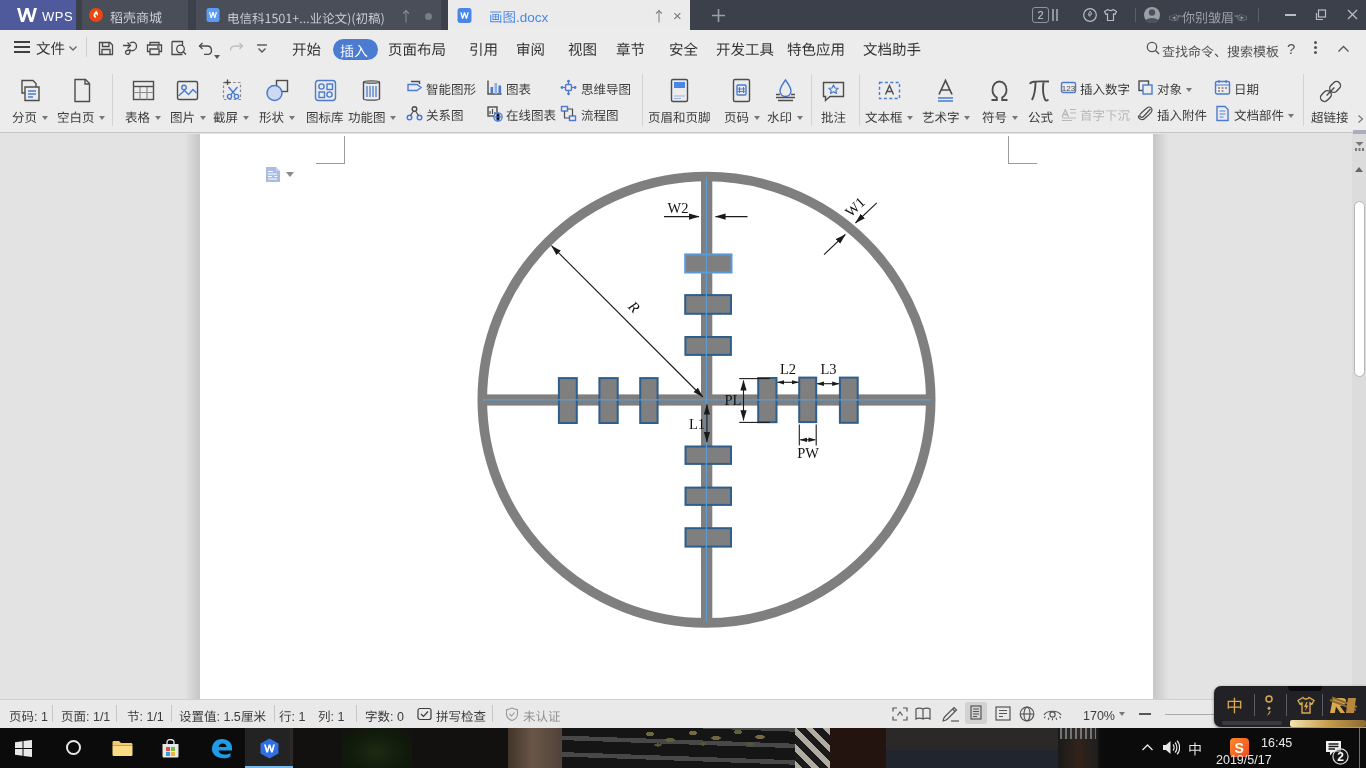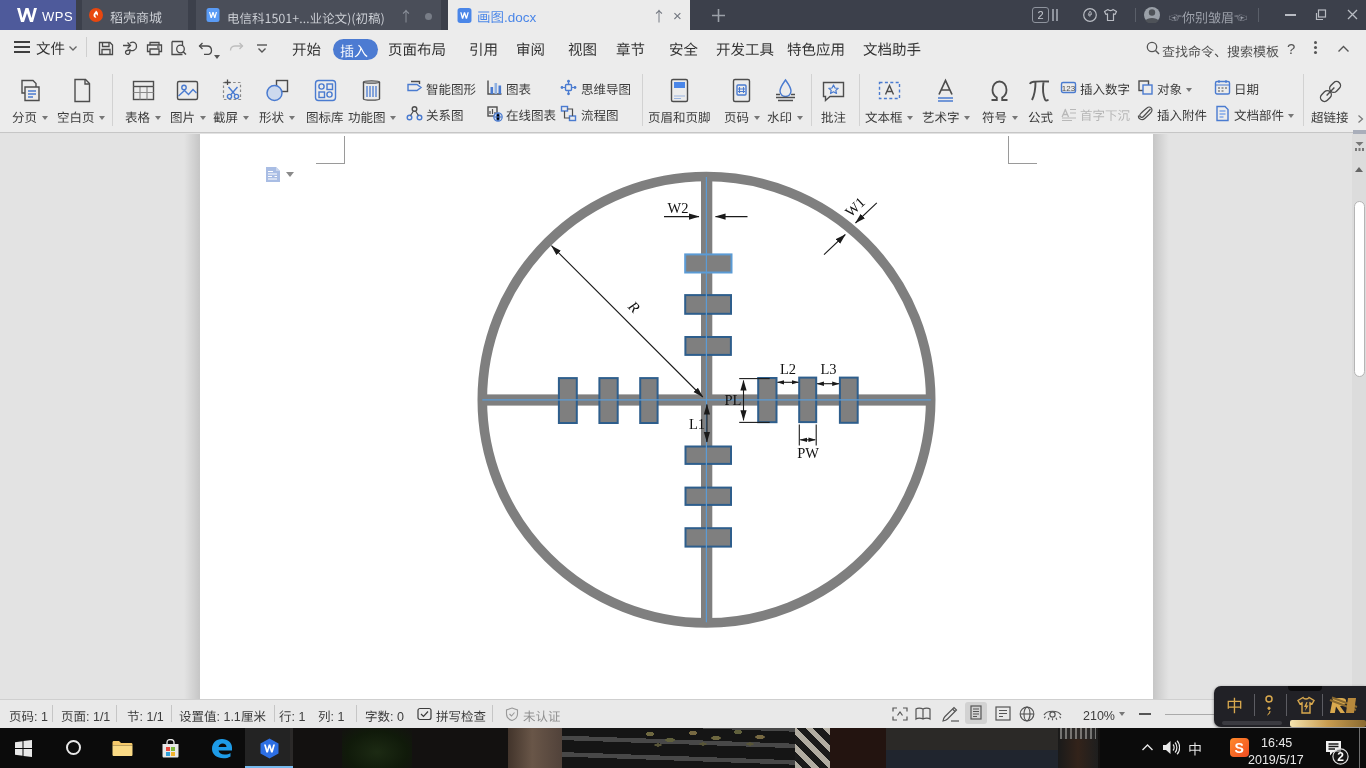--- a/index.html
+++ b/index.html
@@ -52,21 +52,21 @@
     </svg></div>
 <div style="position:absolute;left:399px;top:7px;white-space:nowrap;"><svg width="14.0" height="14.0" viewBox="0 -880 1000 1000" style="fill:#8d929c;vertical-align:-1.8px;overflow:visible">
       <path transform="translate(0 0) scale(1 -1)" d="M466 691V-80H534V691C573 640 636 574 698 529L733 589C645 656 557 756 500 845C443 756 355 656 267 589L302 529C364 574 427 640 466 691Z"></path>
     </svg></div>
 <div class="abs" style="left:425px;top:13px;width:7px;height:7px;border-radius:50%;background:#787d87"></div>
 <div class="abs" style="left:448px;top:0;width:242px;height:30px;background:#ebebeb"></div>
 <svg class="abs" style="left:457px;top:8px" width="15" height="15" viewBox="0 0 14 14">
 <rect x="0.5" y="0" width="13" height="14" rx="2.5" fill="#4a86e8"></rect>
     <path d="M3 4 L4.6 10 L5.8 10 L7 6.2 L8.2 10 L9.4 10 L11 4 L9.8 4 L8.8 7.8 L7.6 4 L6.4 4 L5.2 7.8 L4.2 4 Z" fill="#fff"></path>
   </svg>
-<div style="position:absolute;left:477px;top:8px;white-space:nowrap;"><svg width="27.0" height="13.5" viewBox="0 -880 2000 1000" style="fill:#4a86e8;vertical-align:-1.8px;overflow:visible">
+<div style="position:absolute;left:489px;top:8px;white-space:nowrap;"><svg width="27.0" height="13.5" viewBox="0 -880 2000 1000" style="fill:#4a86e8;vertical-align:-1.8px;overflow:visible">
       <path transform="translate(0 0) scale(1 -1)" d="M92 775V704H910V775ZM257 592V142H739V592ZM321 338H463V206H321ZM530 338H673V206H530ZM321 529H463V398H321ZM530 529H673V398H530ZM90 526V-29H836V-76H911V533H836V41H167V526Z"></path>
       <path transform="translate(1000 0) scale(1 -1)" d="M375 279C455 262 557 227 613 199L644 250C588 276 487 309 407 325ZM275 152C413 135 586 95 682 61L715 117C618 149 445 188 310 203ZM84 796V-80H156V-38H842V-80H917V796ZM156 29V728H842V29ZM414 708C364 626 278 548 192 497C208 487 234 464 245 452C275 472 306 496 337 523C367 491 404 461 444 434C359 394 263 364 174 346C187 332 203 303 210 285C308 308 413 345 508 396C591 351 686 317 781 296C790 314 809 340 823 353C735 369 647 396 569 432C644 481 707 538 749 606L706 631L695 628H436C451 647 465 666 477 686ZM378 563 385 570H644C608 531 560 496 506 465C455 494 411 527 378 563Z"></path>
     </svg><span style="color:#4a86e8;font-size:13.5px">.docx</span></div>
 <div style="position:absolute;left:652px;top:7px;white-space:nowrap;"><svg width="14.0" height="14.0" viewBox="0 -880 1000 1000" style="fill:#71767f;vertical-align:-1.8px;overflow:visible">
       <path transform="translate(0 0) scale(1 -1)" d="M466 691V-80H534V691C573 640 636 574 698 529L733 589C645 656 557 756 500 845C443 756 355 656 267 589L302 529C364 574 427 640 466 691Z"></path>
     </svg></div>
 <div style="position:absolute;left:673px;top:7px;white-space:nowrap;"><span style="color:#71767f;font-size:15px">×</span></div>
 <svg class="abs" style="left:711px;top:8px" width="15" height="15" viewBox="0 0 15 15">
     <path d="M7.5 1 V14 M1 7.5 H14" stroke="#9ba0a8" stroke-width="1.6"></path>
   </svg>
@@ -595,21 +595,21 @@
     </svg><span style="font-size:12.5px;color:#3c3c3c">: 1/1</span></div>
 <div class="abs" style="left:116px;top:705px;width:1px;height:17px;background:#c6c6c6"></div>
 <div style="position:absolute;left:127px;top:707px;white-space:nowrap;"><svg width="12.5" height="12.5" viewBox="0 -880 1000 1000" style="fill:#3c3c3c;vertical-align:-1.6px;overflow:visible">
       <path transform="translate(0 0) scale(1 -1)" d="M98 486V414H360V-78H439V414H772V154C772 139 766 135 747 134C727 133 659 133 586 135C596 112 606 80 609 57C704 57 766 57 803 69C839 82 849 106 849 152V486ZM634 840V727H366V840H289V727H55V655H289V540H366V655H634V540H712V655H946V727H712V840Z"></path>
     </svg><span style="font-size:12.5px;color:#3c3c3c">: 1/1</span></div>
 <div class="abs" style="left:171px;top:705px;width:1px;height:17px;background:#c6c6c6"></div>
 <div style="position:absolute;left:179px;top:707px;white-space:nowrap;"><svg width="37.5" height="12.5" viewBox="0 -880 3000 1000" style="fill:#3c3c3c;vertical-align:-1.6px;overflow:visible">
       <path transform="translate(0 0) scale(1 -1)" d="M122 776C175 729 242 662 273 619L324 672C292 713 225 778 171 822ZM43 526V454H184V95C184 49 153 16 134 4C148 -11 168 -42 175 -60C190 -40 217 -20 395 112C386 127 374 155 368 175L257 94V526ZM491 804V693C491 619 469 536 337 476C351 464 377 435 386 420C530 489 562 597 562 691V734H739V573C739 497 753 469 823 469C834 469 883 469 898 469C918 469 939 470 951 474C948 491 946 520 944 539C932 536 911 534 897 534C884 534 839 534 828 534C812 534 810 543 810 572V804ZM805 328C769 248 715 182 649 129C582 184 529 251 493 328ZM384 398V328H436L422 323C462 231 519 151 590 86C515 38 429 5 341 -15C355 -31 371 -61 377 -80C474 -54 566 -16 647 39C723 -17 814 -58 917 -83C926 -62 947 -32 963 -16C867 4 781 39 708 86C793 160 861 256 901 381L855 401L842 398Z"></path>
       <path transform="translate(1000 0) scale(1 -1)" d="M651 748H820V658H651ZM417 748H582V658H417ZM189 748H348V658H189ZM190 427V6H57V-50H945V6H808V427H495L509 486H922V545H520L531 603H895V802H117V603H454L446 545H68V486H436L424 427ZM262 6V68H734V6ZM262 275H734V217H262ZM262 320V376H734V320ZM262 172H734V113H262Z"></path>
       <path transform="translate(2000 0) scale(1 -1)" d="M599 840C596 810 591 774 586 738H329V671H574C568 637 562 605 555 578H382V14H286V-51H958V14H869V578H623C631 605 639 637 646 671H928V738H661L679 835ZM450 14V97H799V14ZM450 379H799V293H450ZM450 435V519H799V435ZM450 239H799V152H450ZM264 839C211 687 124 538 32 440C45 422 66 383 74 366C103 398 132 435 159 475V-80H229V589C269 661 304 739 333 817Z"></path>
-    </svg><span style="font-size:12.5px;color:#3c3c3c">: 1.1</span><svg width="25.0" height="12.5" viewBox="0 -880 2000 1000" style="fill:#3c3c3c;vertical-align:-1.6px;overflow:visible">
+    </svg><span style="font-size:12.5px;color:#3c3c3c">: 1.5</span><svg width="25.0" height="12.5" viewBox="0 -880 2000 1000" style="fill:#3c3c3c;vertical-align:-1.6px;overflow:visible">
       <path transform="translate(0 0) scale(1 -1)" d="M133 783V484C133 331 125 120 36 -29C55 -37 87 -56 101 -69C195 88 208 322 208 484V712H944V783ZM285 642V271H543V266H538V186H272V121H538V18H202V-49H957V18H615V121H885V186H615V266H610V271H875V642ZM356 428H543V332H356ZM610 428H802V332H610ZM356 581H543V486H356ZM610 581H802V486H610Z"></path>
       <path transform="translate(1000 0) scale(1 -1)" d="M813 791C779 712 716 604 667 539L731 509C782 572 845 672 894 758ZM116 753C173 679 232 580 253 516L327 549C302 614 242 711 184 782ZM459 839V455H58V380H400C313 239 168 100 35 29C53 13 77 -15 91 -34C223 47 366 190 459 343V-80H538V346C634 198 779 54 911 -25C924 -5 949 25 968 39C835 108 688 244 598 380H941V455H538V839Z"></path>
     </svg></div>
 <div class="abs" style="left:274px;top:705px;width:1px;height:17px;background:#c6c6c6"></div>
 <div style="position:absolute;left:279px;top:707px;white-space:nowrap;"><svg width="12.5" height="12.5" viewBox="0 -880 1000 1000" style="fill:#3c3c3c;vertical-align:-1.6px;overflow:visible">
       <path transform="translate(0 0) scale(1 -1)" d="M435 780V708H927V780ZM267 841C216 768 119 679 35 622C48 608 69 579 79 562C169 626 272 724 339 811ZM391 504V432H728V17C728 1 721 -4 702 -5C684 -6 616 -6 545 -3C556 -25 567 -56 570 -77C668 -77 725 -77 759 -66C792 -53 804 -30 804 16V432H955V504ZM307 626C238 512 128 396 25 322C40 307 67 274 78 259C115 289 154 325 192 364V-83H266V446C308 496 346 548 378 600Z"></path>
     </svg><span style="font-size:12.5px;color:#3c3c3c">: 1</span></div>
 <div style="position:absolute;left:318px;top:707px;white-space:nowrap;"><svg width="12.5" height="12.5" viewBox="0 -880 1000 1000" style="fill:#3c3c3c;vertical-align:-1.6px;overflow:visible">
       <path transform="translate(0 0) scale(1 -1)" d="M642 724V164H716V724ZM848 835V17C848 1 842 -4 826 -4C810 -5 758 -5 703 -3C713 -24 725 -56 728 -76C805 -76 853 -74 882 -63C912 -51 924 -29 924 18V835ZM181 302C232 267 294 218 333 181C265 85 178 17 79 -22C95 -37 115 -66 124 -85C336 10 491 205 541 552L495 566L482 563H257C273 611 287 662 299 714H571V786H61V714H224C189 561 133 419 53 326C70 315 99 290 111 276C158 335 198 409 232 494H459C440 400 411 317 373 247C334 281 273 326 224 357Z"></path>
     </svg><span style="font-size:12.5px;color:#3c3c3c">: 1</span></div>
@@ -662,21 +662,21 @@
 <svg class="abs" style="left:1019px;top:706px" width="16" height="16" viewBox="0 0 16 16">
     <circle cx="8" cy="8" r="6.8" stroke="#555" stroke-width="1.2" fill="none"></circle>
     <ellipse cx="8" cy="8" rx="3" ry="6.8" stroke="#555" stroke-width="1.2" fill="none"></ellipse>
     <path d="M1.5 8 H14.5" stroke="#555" stroke-width="1.1"></path>
   </svg>
 <svg class="abs" style="left:1042px;top:707px" width="21" height="14" viewBox="0 0 21 14">
     <path d="M2 8 C5 3 16 3 19 8" stroke="#555" stroke-width="1.2" fill="none"></path>
     <circle cx="10.5" cy="7.5" r="2.6" stroke="#555" stroke-width="1.2" fill="none"></circle>
     <path d="M3.5 9.5 L2.2 11.2 M7 10.8 L6.2 12.8 M14 10.8 L14.8 12.8 M17.5 9.5 L18.8 11.2 M10.5 11.3 V13.3" stroke="#555" stroke-width="1.1"></path>
   </svg>
-<div style="position:absolute;left:1083px;top:706px;white-space:nowrap;"><span style="font-size:12.5px;color:#3c3c3c">210%</span></div>
+<div style="position:absolute;left:1083px;top:706px;white-space:nowrap;"><span style="font-size:12.5px;color:#3c3c3c">170%</span></div>
 <div class="abs" style="left:1119px;top:712px;width:0;height:0;border-left:3.5px solid transparent;border-right:3.5px solid transparent;border-top:4px solid #777"></div>
 <div class="abs" style="left:1139px;top:713px;width:12px;height:1.6px;background:#555"></div>
 <div class="abs" style="left:1165px;top:713.5px;width:50px;height:1px;background:#aaa"></div>
 <div class="abs" style="left:1214px;top:686px;width:152px;height:41px;background:#212126;border-radius:7px 0 0 7px;box-shadow:0 1px 3px rgba(0,0,0,0.5)"></div>
 <div class="abs" style="left:1288px;top:686px;width:34px;height:5px;background:#0c0c0e;border-radius:0 0 4px 4px"></div>
 <div class="abs" style="left:1290px;top:720px;width:76px;height:7px;background:linear-gradient(90deg,#f4e3ae,#c89c50,#8a6a30);border-radius:2px"></div>
 <div class="abs" style="left:1222px;top:721px;width:60px;height:4px;background:#3a3a40;border-radius:2px"></div>
 <div style="position:absolute;left:1226px;top:697px;white-space:nowrap;"><svg width="17.0" height="17.0" viewBox="0 -880 1000 1000" style="fill:#d9a94e;vertical-align:-2.2px;overflow:visible">
       <path transform="translate(0 0) scale(1 -1)" d="M458 840V661H96V186H171V248H458V-79H537V248H825V191H902V661H537V840ZM171 322V588H458V322ZM825 322H537V588H825Z"></path>
     </svg></div>
@@ -738,21 +738,21 @@
 <svg class="abs" style="left:1162px;top:740px" width="18" height="15" viewBox="0 0 18 15">
     <path d="M1 5 H4 L8.5 1 V14 L4 10 H1 Z" fill="#e8e8e8"></path>
     <path d="M11 4.5 C12.5 6 12.5 9 11 10.5 M13 2.5 C15.5 5 15.5 10 13 12.5 M15 0.8 C18.5 4 18.5 11 15 14.2" stroke="#e8e8e8" stroke-width="1.2" fill="none"></path>
   </svg>
 <div style="position:absolute;left:1188px;top:740px;white-space:nowrap;"><svg width="14.0" height="14.0" viewBox="0 -880 1000 1000" style="fill:#e8e8e8;vertical-align:-1.8px;overflow:visible">
       <path transform="translate(0 0) scale(1 -1)" d="M458 840V661H96V186H171V248H458V-79H537V248H825V191H902V661H537V840ZM171 322V588H458V322ZM825 322H537V588H825Z"></path>
     </svg></div>
 <div class="abs" style="left:1230px;top:738px;width:19px;height:19px;border-radius:4px;background:linear-gradient(135deg,#ff8a2a,#f04b23)"></div>
 <div class="abs" style="left:1234.5px;top:739.5px;color:#fff;font-size:14px;font-weight:bold;font-family:'Liberation Sans'">S</div>
 <div style="position:absolute;left:1261px;top:733px;white-space:nowrap;"><span style="color:#e8e8e8;font-size:12.5px">16:45</span></div>
-<div style="position:absolute;left:1248px;top:750px;white-space:nowrap;"><span style="color:#e8e8e8;font-size:12.5px">2019/5/17</span></div>
+<div style="position:absolute;left:1216px;top:750px;white-space:nowrap;"><span style="color:#e8e8e8;font-size:12.5px">2019/5/17</span></div>
 <svg class="abs" style="left:1325px;top:740px" width="17" height="17" viewBox="0 0 17 17">
     <path d="M1 1 H16 V12 H8 L5 15.5 V12 H1 Z" fill="#f2f2f2"></path>
     <path d="M3.5 4 H13.5 M3.5 6.5 H13.5 M3.5 9 H10" stroke="#1c1c1c" stroke-width="1.3"></path>
   </svg>
 <svg class="abs" style="left:1332px;top:748px" width="17" height="17" viewBox="0 0 17 17">
     <circle cx="8.5" cy="8.5" r="7.6" fill="rgba(30,30,30,0.55)" stroke="#ddd" stroke-width="1.2"></circle>
     <text x="8.5" y="12.5" font-size="12" font-weight="bold" font-family="Liberation Sans" fill="#fff" text-anchor="middle">2</text>
   </svg>
 <div class="abs" style="left:1358.5px;top:728px;width:1px;height:40px;background:#6e6e6e"></div>
 </body></html>

